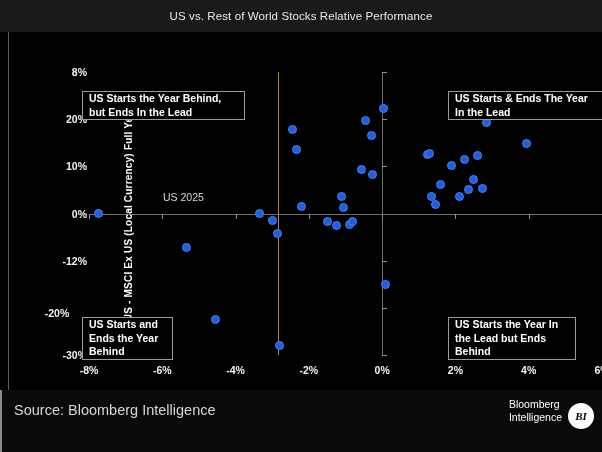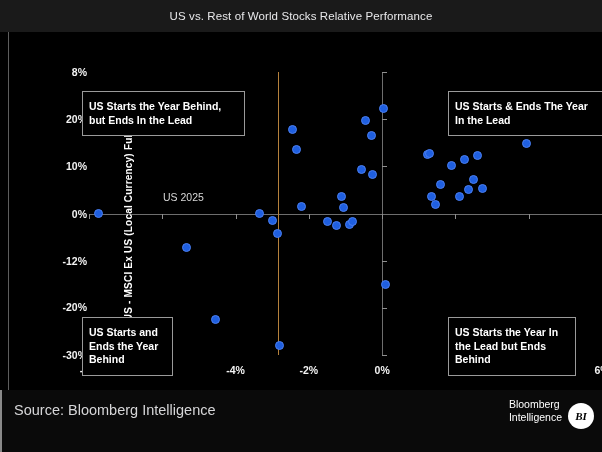--- a/index.html
+++ b/index.html
@@ -76,21 +76,21 @@
     color:#ffffff; font-size:10px; font-weight:bold; letter-spacing:.2px;
   }
   .dot {
     position:absolute; width:9px; height:9px; border-radius:50%;
     background:#1f5fe0; margin-left:-4.5px; margin-top:-4.5px;
     border:1px solid #4b7ff0;
   }
   .annobox {
     position:absolute; border:1px solid #9a9a9a; background:#000;
     color:#fff; font-size:10.5px; font-weight:bold; line-height:13.5px;
-    padding:8px 6px;
+    padding:0 6px;
   }
   #anno-tl { left:-7px; top:19px; width:163px; }
   #anno-tr { left:359px; top:19px; width:155px; }
   #anno-bl { left:-7px; top:245px; width:91px; }
   #anno-br { left:359px; top:245px; width:128px; }
   #anno-under {
     position:absolute; left:74px; top:119px;
     color:#d8d8d8; font-size:10.5px; line-height:13px; font-weight:400;
   }
 </style>
@@ -132,21 +132,21 @@
         <div class="tickh" style="top: 0px; left: 293.143px;"></div>
         <div class="ylab" style="top: -6px; left: -62px; right: auto;">8%</div>
         <div class="tickh" style="top: 47.1667px; left: 293.143px;"></div>
         <div class="ylab" style="top: 41.1667px; left: -62px; right: auto;">20%</div>
         <div class="tickh" style="top: 94.3333px; left: 293.143px;"></div>
         <div class="ylab" style="top: 88.3333px; left: -62px; right: auto;">10%</div>
         <div class="ylab" style="top: 135.5px; left: -62px; right: auto;">0%</div>
         <div class="tickh" style="top: 188.667px; left: 293.143px;"></div>
         <div class="ylab" style="top: 182.667px; left: -62px; right: auto;">-12%</div>
         <div class="tickh" style="top: 235.833px; left: 293.143px;"></div>
-        <div class="ylab" style="top: 229px; left: -62px; right: auto;">-20%</div>
+        <div class="ylab" style="top: 235px; left: -62px; right: auto; text-align: center;">-20%</div>
         <div class="tickh" style="top: 283px; left: 293.143px;"></div>
         <div class="ylab" style="top: 277px; left: -62px; right: auto;">-30%</div>
       </div>
     <div id="dots">
         <div class="dot" title="-7.75%, 0%" style="left: 9.16071px; top: 141.5px; background: rgb(31, 95, 224);"></div>
         <div class="dot" title="-5.35%, -7.3%" style="left: 97.1036px; top: 175.932px; background: rgb(31, 95, 224);"></div>
         <div class="dot" title="-4.55%, -22.5%" style="left: 126.418px; top: 247.625px; background: rgb(31, 95, 224);"></div>
         <div class="dot" title="-3.35%, 0%" style="left: 170.389px; top: 141.5px; background: rgb(31, 95, 224);"></div>
         <div class="dot" title="-3%, -1.4%" style="left: 183.214px; top: 148.103px; background: rgb(31, 95, 224);"></div>
         <div class="dot" title="-2.85%, -4.2%" style="left: 188.711px; top: 161.31px; background: rgb(31, 95, 224);"></div>

